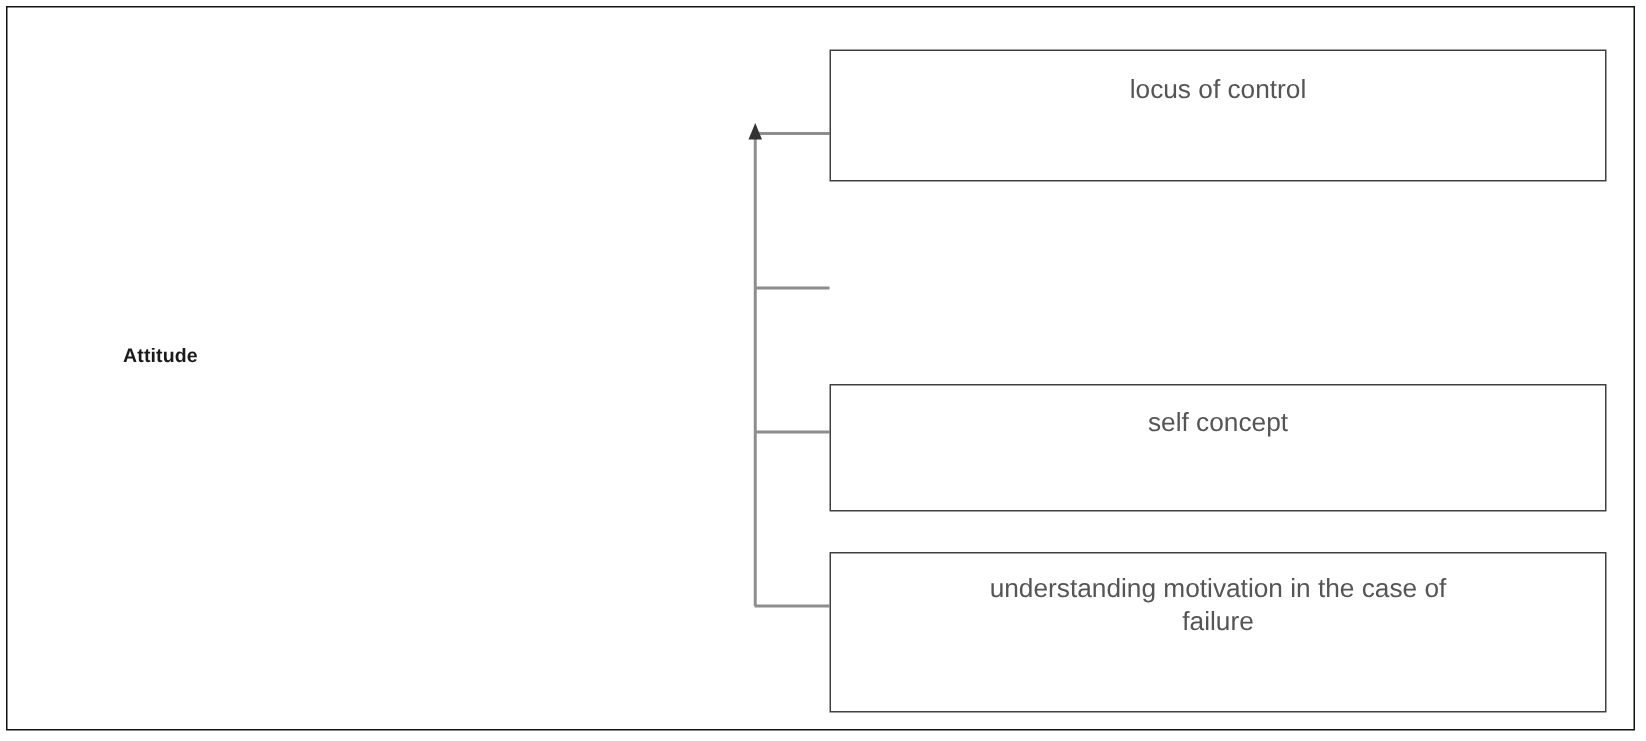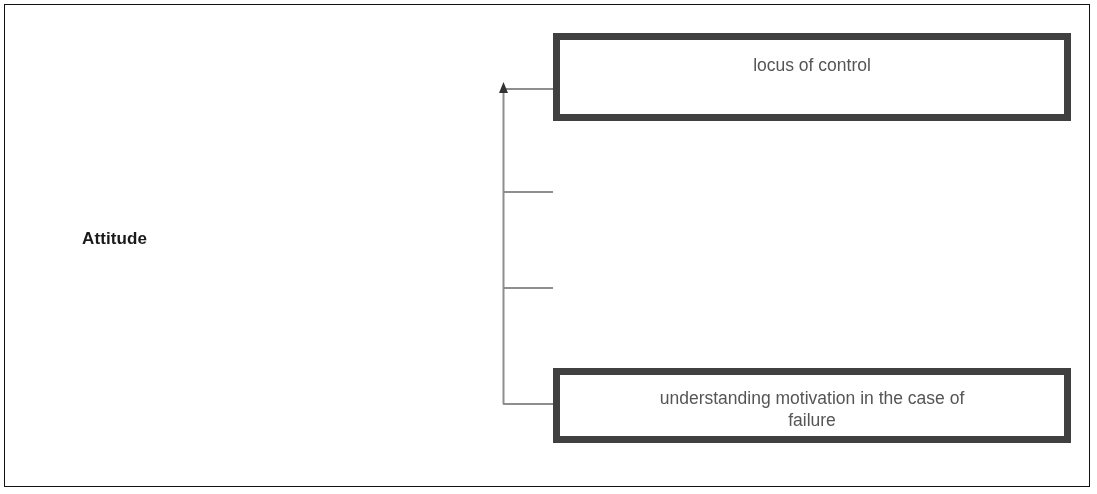--- a/index.html
+++ b/index.html
@@ -29,42 +29,42 @@
     border: 1px solid #111111;
     box-sizing: border-box;
     background: #ffffff;
   }
 
   
   .root-label {
     position: absolute;
     left: 82px;
     top: 229px;
-    font-size: 17px;
+    font-size: 13px;
     font-weight: bold;
     color: #1a1a1a;
     letter-spacing: 0.1px;
     white-space: nowrap;
   }
 
   
   .connectors {
     position: absolute;
     left: 0;
     top: 0;
     width: 1097px;
     height: 494px;
   }
 
   
   .node-box {
     position: absolute;
     left: 553px;
     width: 518px;
-    border: 7px solid #404040;
+    border: 1px solid #404040;
     box-sizing: border-box;
     background: #ffffff;
     display: flex;
     justify-content: center;
     align-items: flex-start;
   }
   .node-box .node-text {
     display: block;
     width: 100%;
     text-align: center;
@@ -78,21 +78,21 @@
 
   .node-box.n0 { top: 33px;  height: 88px; }
   .node-box.n0 .node-text { padding-top: 14px; }
 
   .node-box.n1 { top: 151px; height: 86px; }
   .node-box.n1 .node-text { padding-top: 13px; }
 
   .node-box.n2 { top: 256px; height: 85px; }
   .node-box.n2 .node-text { padding-top: 13px; }
 
-  .node-box.n3 { top: 368px; height: 75px; }
+  .node-box.n3 { top: 368px; height: 107px; }
   .node-box.n3 .node-text { padding-top: 12px; }
 </style>
 </head>
 <body>
 
 <div class="page">
   <div class="page-frame"></div>
 
   <div class="root-label">Attitude</div>
 
@@ -109,18 +109,21 @@
     <line x1="503" y1="404" x2="553" y2="404" stroke="#8e8e8e" stroke-width="2"></line>
 
     <polygon points="503.5,82 508,93 499,93" fill="#333333"></polygon>
   </svg>
 
   <div class="node-box n0">
     <span class="node-text">locus of control</span>
   </div>
 
 
+  <div class="node-box n2">
+    <span class="node-text">self concept</span>
+  </div>
 
   <div class="node-box n3">
     <span class="node-text">understanding motivation in the case of
 failure</span>
   </div>
 </div>
 
 </body></html>

